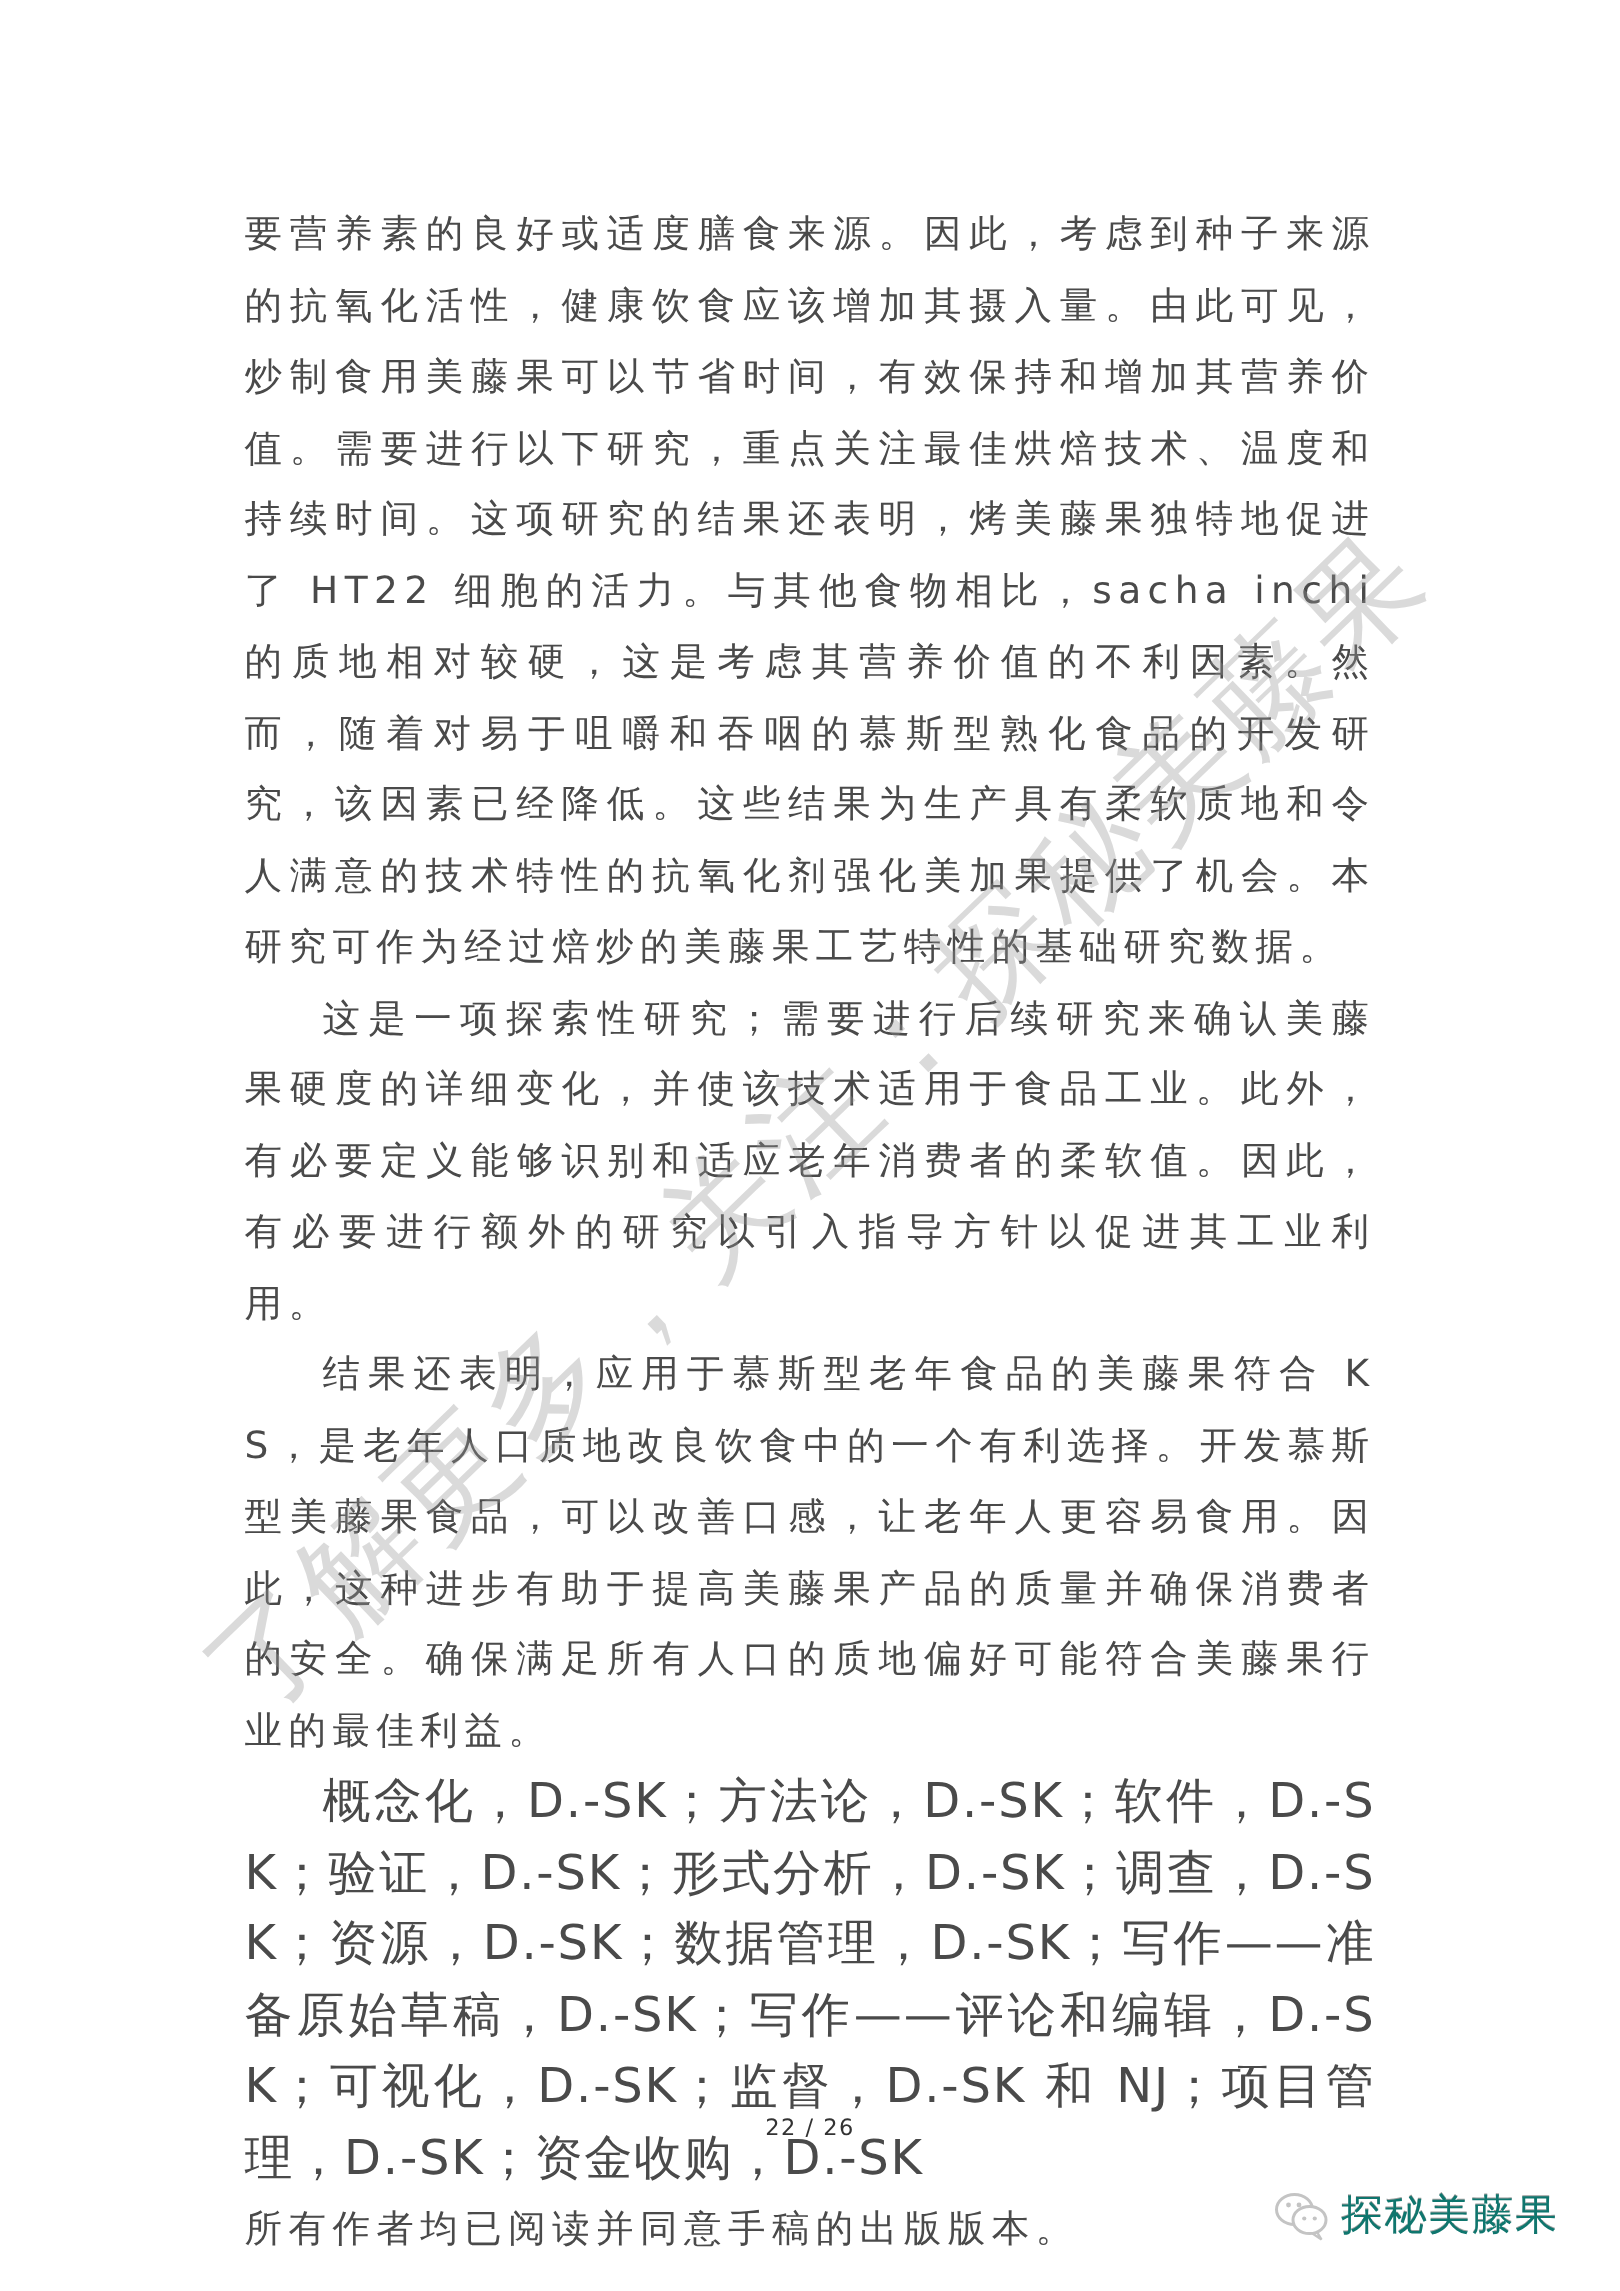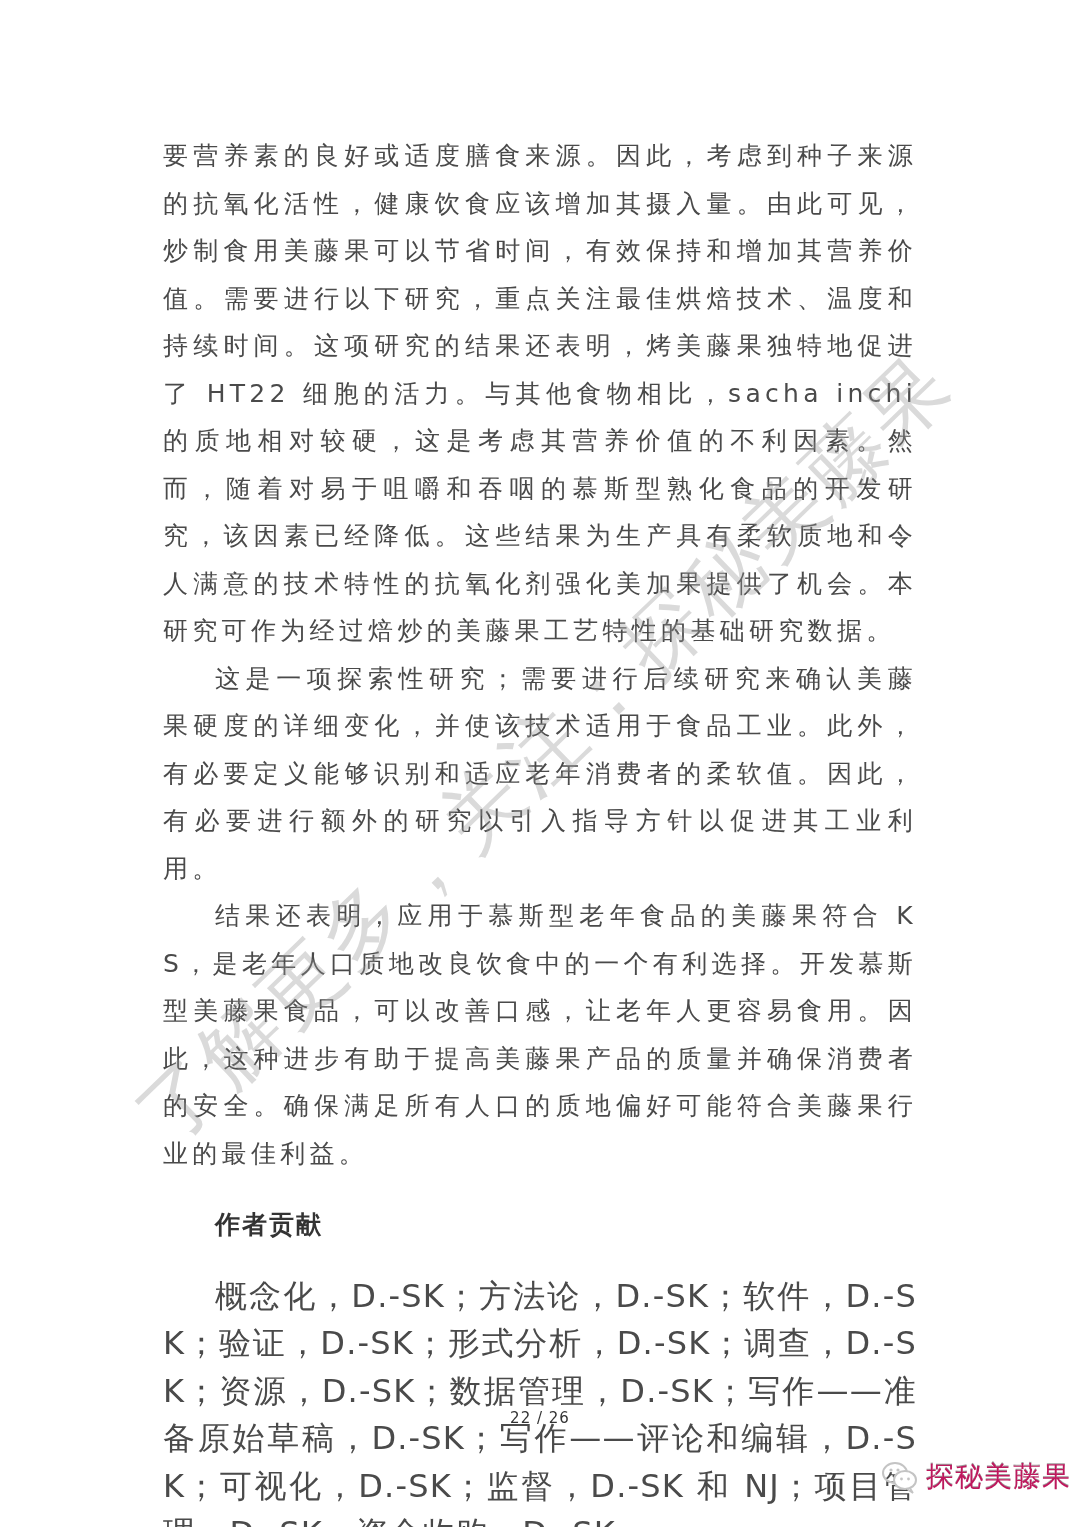--- a/index.html
+++ b/index.html
@@ -83,46 +83,45 @@
       transform: translate(-50%, -50%) rotate(-44deg);
       font-size: 80px;
       color: rgba(150, 150, 150, 0.35);
       white-space: nowrap;
       letter-spacing: 4px;
       pointer-events: none;
       font-family: "DejaVu Sans", sans-serif;
     }
     .footer-brand {
       position: absolute;
-      left: 880px;
+      left: 848px;
       top: 1458px;
       display: flex;
       align-items: center;
-      color: #be185d;
+      color: #0f766e;
       font-size: 28px;
       letter-spacing: 1px;
       text-shadow: 0 1px 0 #ffffff, 0 -1px 0 #9e9e9e;
     }
     .footer-brand .wechat-icon {
       width: 40px;
       height: 36px;
       margin-right: 6px;
     }
   </style>
 </head>
 <body>
 
 <div class="page">
 
   <div class="content">
     <p class="para">要营养素的良好或适度膳食来源。因此，考虑到种子来源的抗氧化活性，健康饮食应该增加其摄入量。由此可见，炒制食用美藤果可以节省时间，有效保持和增加其营养价值。需要进行以下研究，重点关注最佳烘焙技术、温度和持续时间。这项研究的结果还表明，烤美藤果独特地促进了 HT22 细胞的活力。与其他食物相比，sacha inchi 的质地相对较硬，这是考虑其营养价值的不利因素。然而，随着对易于咀嚼和吞咽的慕斯型熟化食品的开发研究，该因素已经降低。这些结果为生产具有柔软质地和令人满意的技术特性的抗氧化剂强化美加果提供了机会。本研究可作为经过焙炒的美藤果工艺特性的基础研究数据。</p>
     <p class="para indent">这是一项探索性研究；需要进行后续研究来确认美藤果硬度的详细变化，并使该技术适用于食品工业。此外，有必要定义能够识别和适应老年消费者的柔软值。因此，有必要进行额外的研究以引入指导方针以促进其工业利用。</p>
     <p class="para indent">结果还表明，应用于慕斯型老年食品的美藤果符合 KS，是老年人口质地改良饮食中的一个有利选择。开发慕斯型美藤果食品，可以改善口感，让老年人更容易食用。因此，这种进步有助于提高美藤果产品的质量并确保消费者的安全。确保满足所有人口的质地偏好可能符合美藤果行业的最佳利益。</p>
 
-    <h3 class="section-title">作者贡献</h3>
 
     <p class="contrib">概念化，D.-SK；方法论，D.-SK；软件，D.-SK；验证，D.-SK；形式分析，D.-SK；调查，D.-SK；资源，D.-SK；数据管理，D.-SK；写作——准备原始草稿，D.-SK；写作——评论和编辑，D.-SK；可视化，D.-SK；监督，D.-SK 和 NJ；项目管理，D.-SK；资金收购，D.-SK</p>
     <p class="contrib-last">所有作者均已阅读并同意手稿的出版版本。</p>
   </div>
 
   <div class="watermark">了解更多，关注：探秘美藤果</div>
 
   <div class="page-number">22 / 26</div>
 
   <div class="footer-brand">

